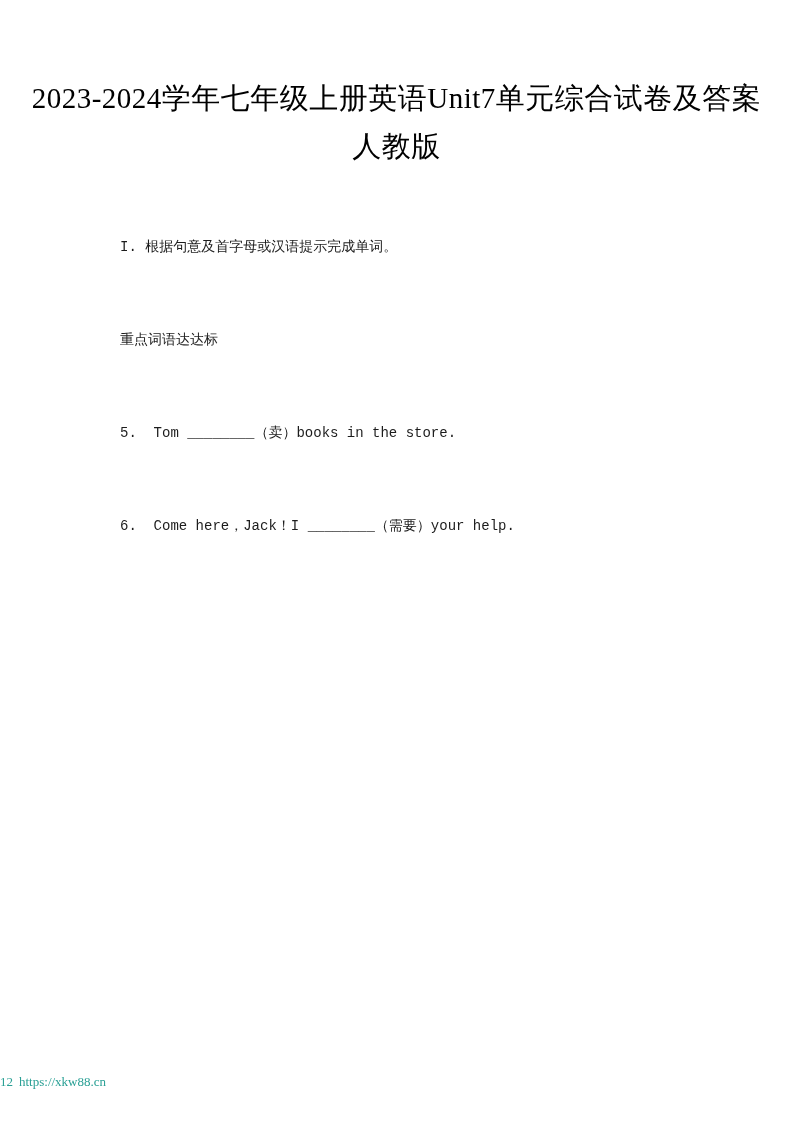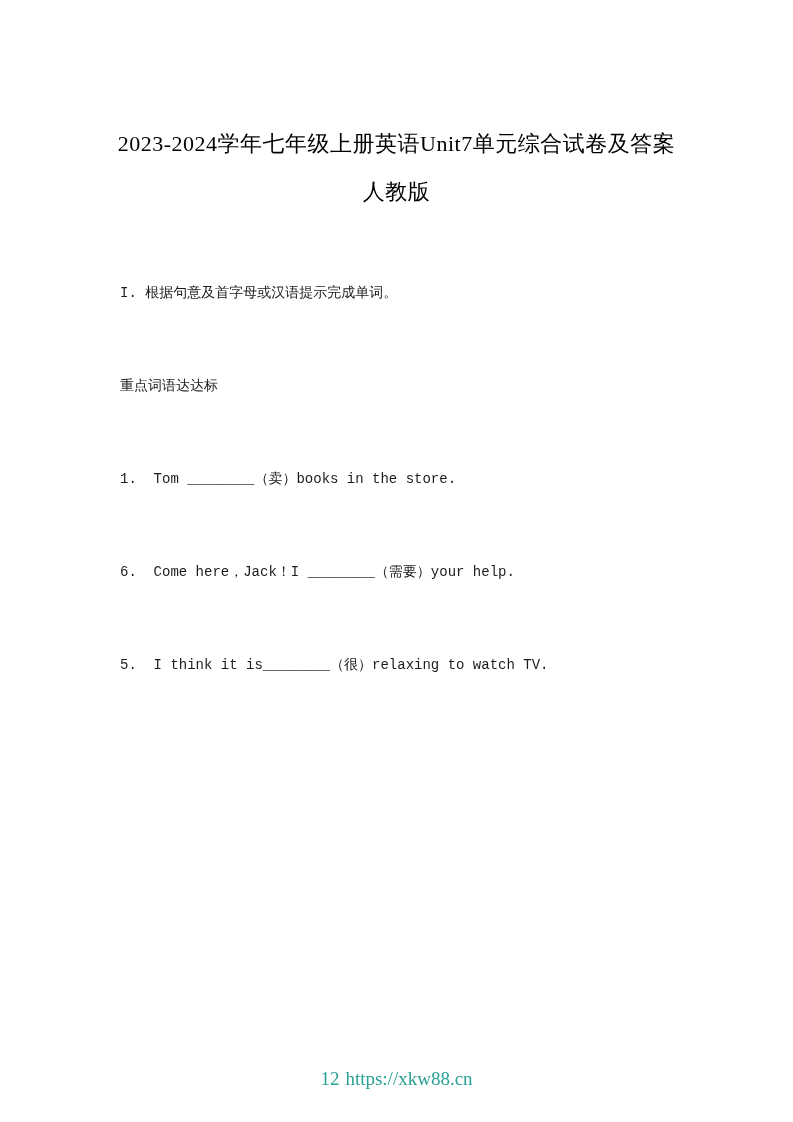--- a/index.html
+++ b/index.html
@@ -7,24 +7,24 @@
   .page {
     position: relative;
     width: 793px;
     height: 1122px;
     margin: 0 auto;
     background: #ffffff;
     overflow: hidden;
     color: #1c1c1c;
   }
   header.doc-title {
-    padding-top: 120px;
+    padding-top: 74px;
     text-align: center;
     font-family: "Liberation Serif", "DejaVu Serif", serif;
-    font-size: 22px;
+    font-size: 29px;
     line-height: 48px;
     color: #000000;
     letter-spacing: 0.5px;
   }
   main.doc-body {
     padding-left: 120px;
     padding-right: 30px;
     font-family: "Liberation Mono", "DejaVu Sans Mono", monospace;
     font-size: 14px;
     line-height: 31px;
@@ -33,23 +33,22 @@
   }
   main.doc-body p {
     height: 31px;
     overflow: hidden;
   }
   footer.page-footer {
     position: absolute;
     left: 0;
     bottom: 32px;
     width: 100%;
-    text-align: center;
     font-family: "Liberation Serif", "DejaVu Serif", serif;
-    font-size: 19px;
+    font-size: 13px;
     color: #2aa095;
   }
   footer.page-footer a {
     color: #2aa095;
     text-decoration: none;
     margin-left: 6px;
     cursor: pointer;
   }
 </style>
 </head>
@@ -58,23 +57,22 @@
 <div class="page">
 
   <header class="doc-title">
     <div>2023-2024学年七年级上册英语Unit7单元综合试卷及答案</div>
     <div>人教版</div>
   </header>
 
   <main class="doc-body">
     <p>I. 根据句意及首字母或汉语提示完成单词。</p>
     <p>重点词语达达标</p>
-    <p>1.  Tom ________（卖）books in the store.</p>
+    <p>5.  Tom ________（卖）books in the store.</p>
     <p>6.  Come here，Jack！I ________（需要）your help.</p>
-    <p>5.  I think it is________（很）relaxing to watch TV.</p>
     
     
     
     
     
     
     
     
     
     

